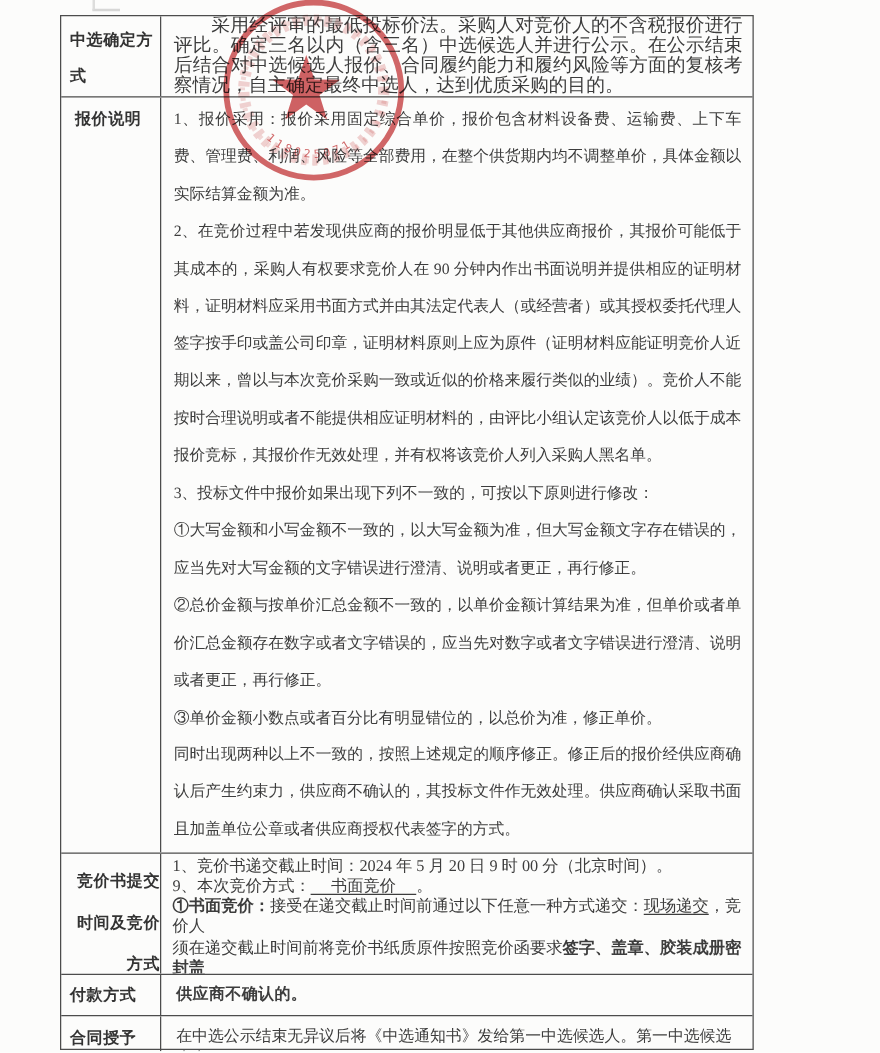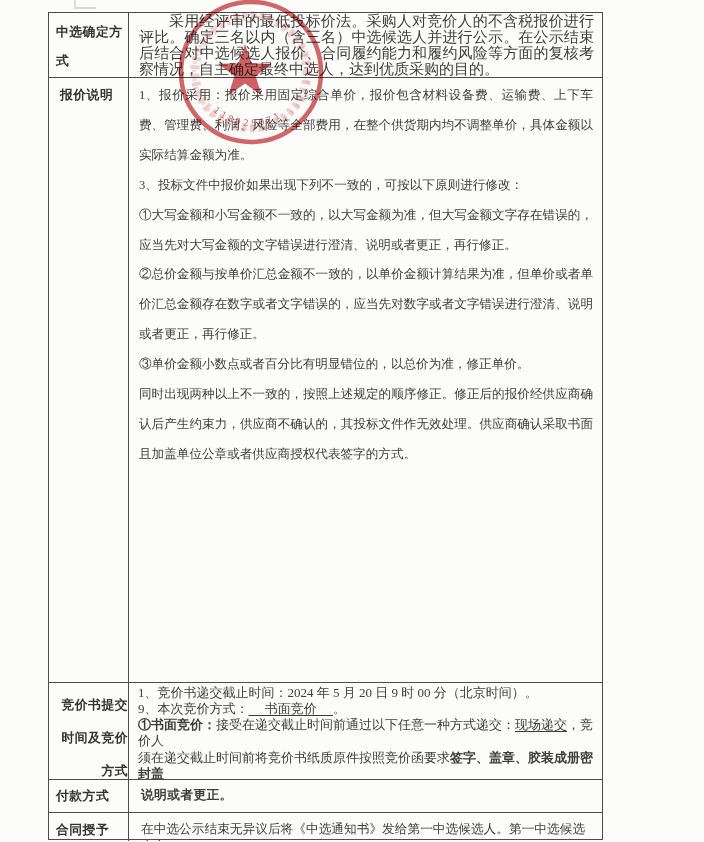--- a/index.html
+++ b/index.html
@@ -55,20 +55,21 @@
       <div class="td lab l1">中选确定方式</div>
       <div class="td con c-tight">
           <div class="p">采用经评审的最低投标价法。采购人对竞价人的不含税报价进行评比。确定三名以内（含三名）中选候选人并进行公示。在公示结束后结合对中选候选人报价、合同履约能力和履约风险等方面的复核考察情况，自主确定最终中选人，达到优质采购的目的。</div>
         </div>
     </div>
 
     <div class="tr r2">
       <div class="td lab l2">报价说明</div>
       <div class="td con c-loose">
           <div class="p">1、报价采用：报价采用固定综合单价，报价包含材料设备费、运输费、上下车费、管理费、利润、风险等全部费用，在整个供货期内均不调整单价，具体金额以实际结算金额为准。</div>
+          <div class="p">2、在竞价过程中若发现供应商的报价明显低于其他供应商报价，其报价可能低于其成本的，采购人有权要求竞价人在 90 分钟内作出书面说明并提供相应的证明材料，证明材料应采用书面方式并由其法定代表人（或经营者）或其授权委托代理人签字按手印或盖公司印章，证明材料原则上应为原件（证明材料应能证明竞价人近期以来，曾以与本次竞价采购一致或近似的价格来履行类似的业绩）。竞价人不能按时合理说明或者不能提供相应证明材料的，由评比小组认定该竞价人以低于成本报价竞标，其报价作无效处理，并有权将该竞价人列入采购人黑名单。</div>
           <div class="p">3、投标文件中报价如果出现下列不一致的，可按以下原则进行修改：</div>
           <div class="p">①大写金额和小写金额不一致的，以大写金额为准，但大写金额文字存在错误的，应当先对大写金额的文字错误进行澄清、说明或者更正，再行修正。</div>
           <div class="p">②总价金额与按单价汇总金额不一致的，以单价金额计算结果为准，但单价或者单价汇总金额存在数字或者文字错误的，应当先对数字或者文字错误进行澄清、说明或者更正，再行修正。</div>
           <div class="p">③单价金额小数点或者百分比有明显错位的，以总价为准，修正单价。</div>
           <div class="p">同时出现两种以上不一致的，按照上述规定的顺序修正。修正后的报价经供应商确认后产生约束力，供应商不确认的，其投标文件作无效处理。供应商确认采取书面且加盖单位公章或者供应商授权代表签字的方式。</div>
         </div>
     </div>
 
     <div class="tr r3">
       <div class="td lab l3">竞价书提交时间及竞价方式</div>
@@ -76,21 +77,21 @@
           <div class="line"><span>1、竞价书递交截止时间：2024 年 5 月 20 日 9 时 00 分（北京时间）。</span></div>
           <div class="line"><span>9、本次竞价方式：</span><span class="u">　 书面竞价 　</span><span>。</span></div>
           <div class="line"><span class="b">①书面竞价：</span><span>接受在递交截止时间前通过以下任意一种方式递交：</span><span class="u">现场递交</span><span>，竞价人</span></div>
           <div class="line"><span>须在递交截止时间前将竞价书纸质原件按照竞价函要求</span><span class="b">签字、盖章、胶装成册密封盖</span></div>
         </div>
     </div>
 
     <div class="tr r4">
       <div class="td lab l4">付款方式</div>
       <div class="td con c-mid">
-          <div class="p">说明或者更正。</div>
+          <div class="p">供应商不确认的。</div>
         </div>
     </div>
 
     <div class="tr r5">
       <div class="td lab l5">合同授予</div>
       <div class="td con c-last">
           <div class="p">在中选公示结束无异议后将《中选通知书》发给第一中选候选人。第一中选候选人在</div>
         </div>
     </div>
 

